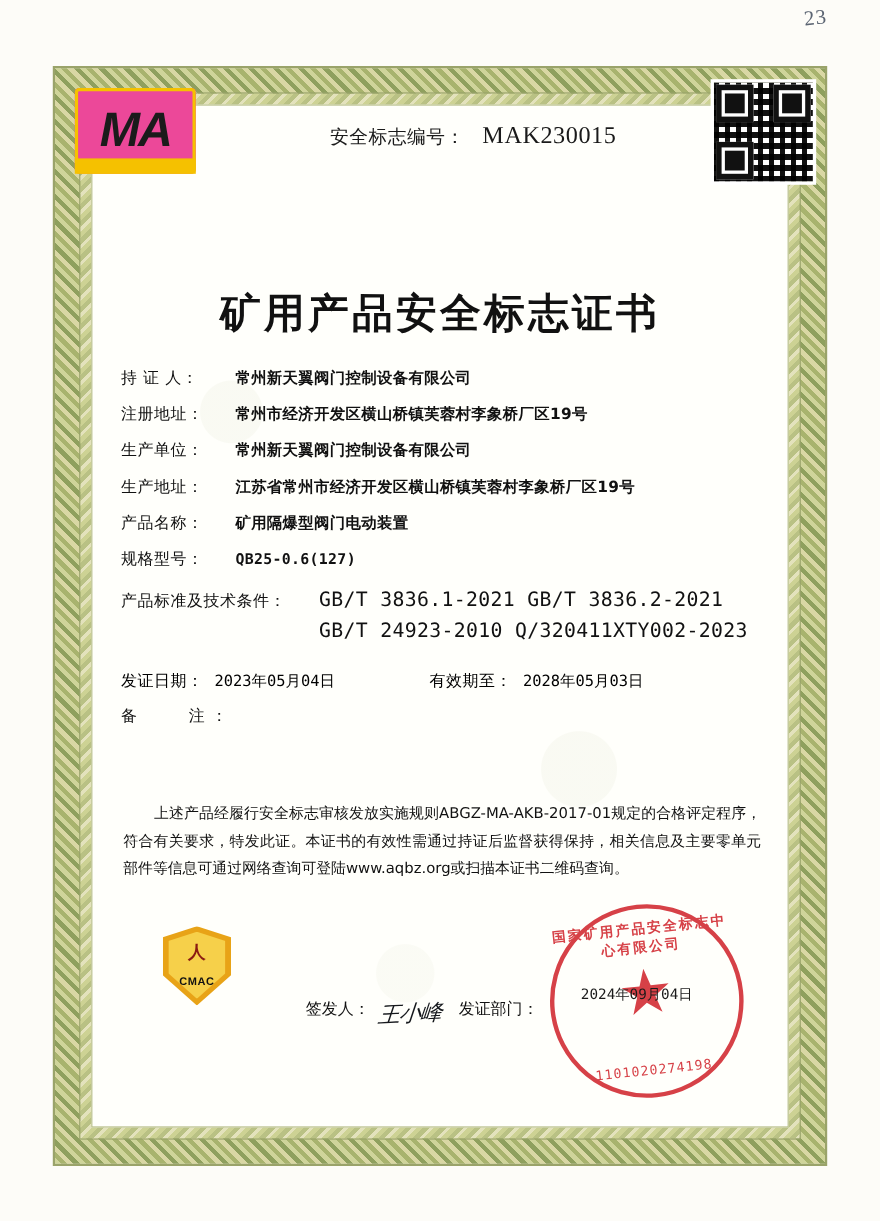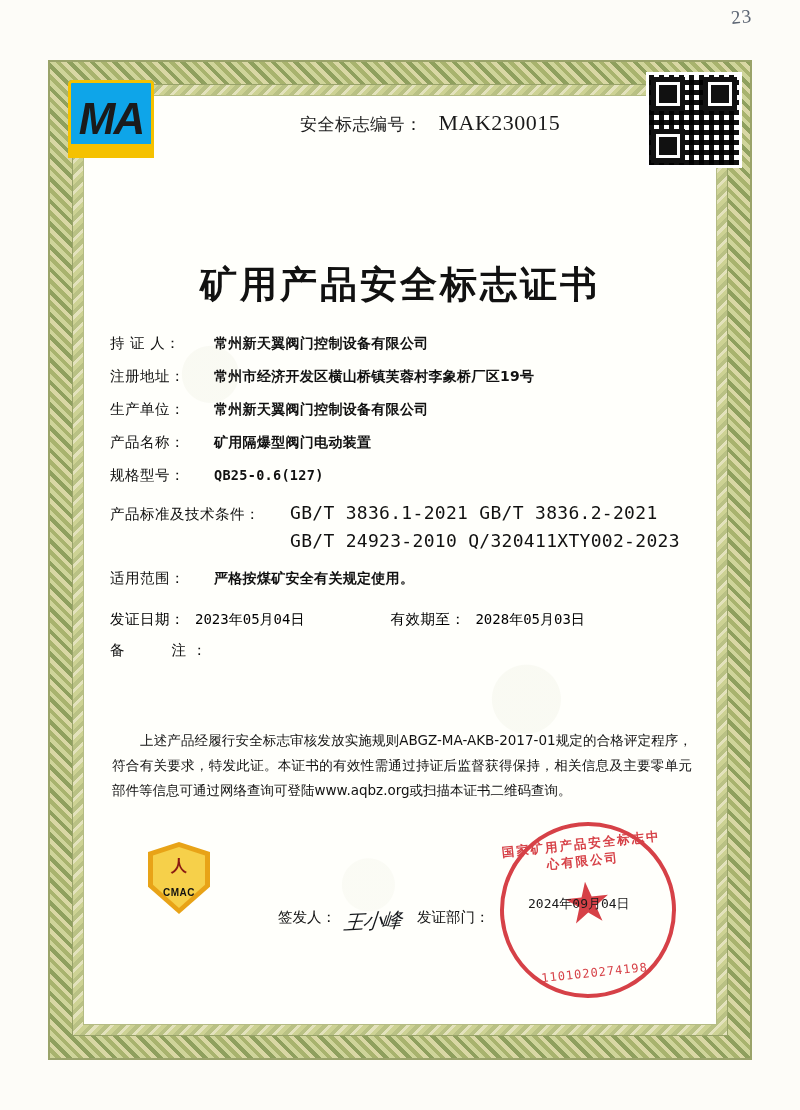--- a/index.html
+++ b/index.html
@@ -81,23 +81,23 @@
       radial-gradient(circle at 70% 65%, rgba(200,205,170,0.10) 0 34px, transparent 35px),
       radial-gradient(circle at 45% 85%, rgba(200,205,170,0.08) 0 26px, transparent 27px);
     pointer-events: none;
   }
 
   
   .ma-logo {
     position: absolute;
     left: 68px;
     top: 80px;
-    width: 86px;
+    width: 110px;
     height: 78px;
-    background: #0ea5e9;
+    background: #ec4899;
     border-radius: 4px;
     box-shadow: inset 0 0 0 3px #f5c100;
   }
   .ma-logo .ma-text {
     position: absolute;
     inset: 0;
     display: flex;
     align-items: center;
     justify-content: center;
     font-family: "Liberation Sans", sans-serif;
@@ -421,40 +421,40 @@
     <div class="field-row">
       <span class="field-label">注册地址：</span>
       <span class="field-value">常州市经济开发区横山桥镇芙蓉村李象桥厂区19号</span>
     </div>
 
     <div class="field-row">
       <span class="field-label">生产单位：</span>
       <span class="field-value">常州新天翼阀门控制设备有限公司</span>
     </div>
 
+    <div class="field-row">
+      <span class="field-label">生产地址：</span>
+      <span class="field-value">江苏省常州市经济开发区横山桥镇芙蓉村李象桥厂区19号</span>
+    </div>
 
     <div class="field-row">
       <span class="field-label">产品名称：</span>
       <span class="field-value">矿用隔爆型阀门电动装置</span>
     </div>
 
     <div class="field-row">
       <span class="field-label">规格型号：</span>
       <span class="field-value mono">QB25-0.6(127)</span>
     </div>
 
     <div class="field-row">
       <span class="field-label wide">产品标准及技术条件：</span>
       <span class="field-value std">GB/T  3836.1-2021 GB/T  3836.2-2021 GB/T 24923-2010 Q/320411XTY002-2023</span>
     </div>
 
-    <div class="field-row">
-      <span class="field-label">适用范围：</span>
-      <span class="field-value normal">严格按煤矿安全有关规定使用。</span>
-    </div>
 
     <div class="dates-row">
       <span class="d-label">发证日期：</span>
       <span class="d-value">2023年05月04日</span>
       <span class="spacer"></span>
       <span class="d-label">有效期至：</span>
       <span class="d-value">2028年05月03日</span>
     </div>
 
     <div class="remark-row">

